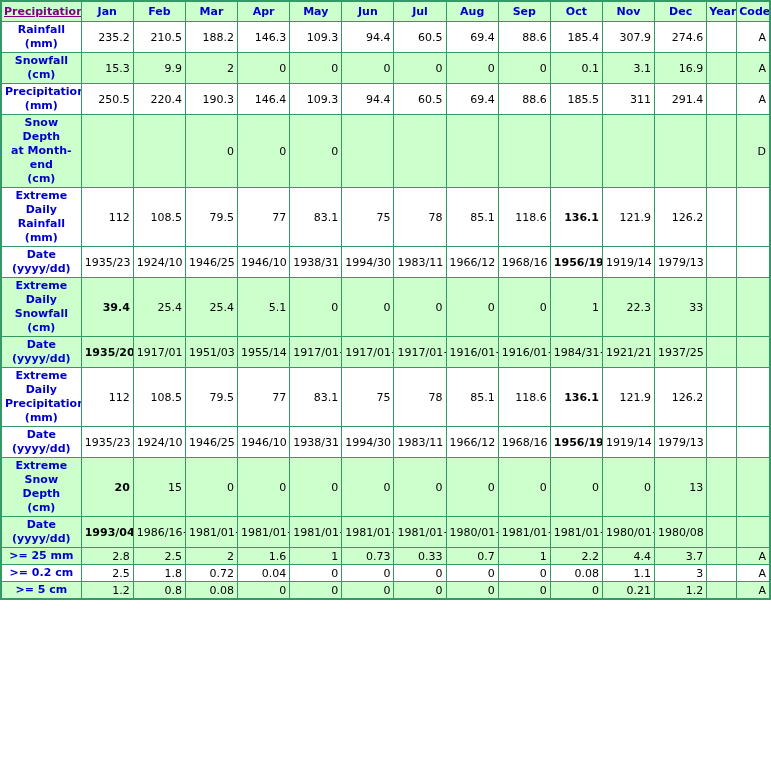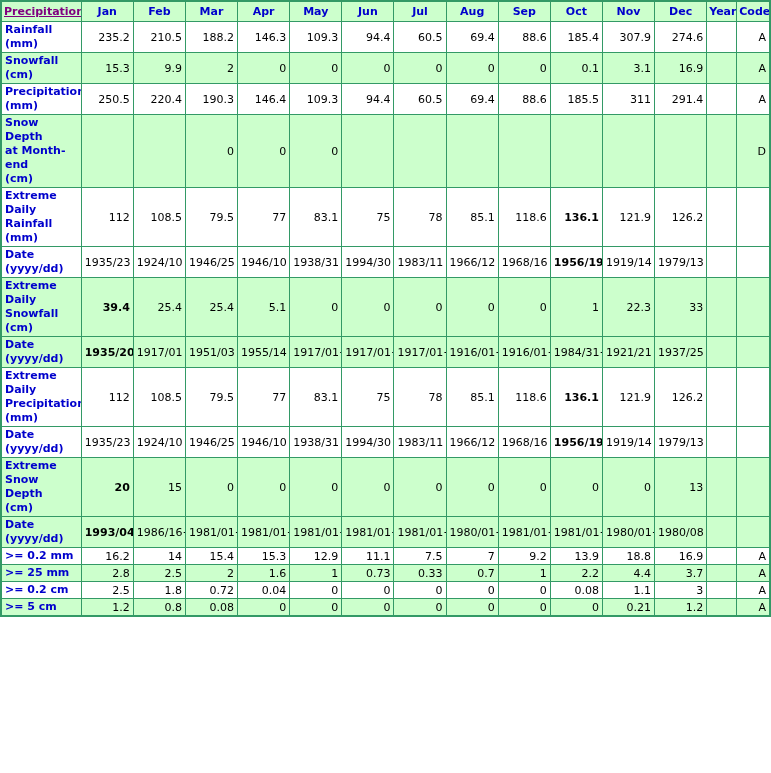--- a/index.html
+++ b/index.html
@@ -14,21 +14,21 @@
   body{font-family:"DejaVu Sans","Liberation Sans",sans-serif;font-size:11px;}
   table{border-collapse:collapse;table-layout:fixed;width:771px;border:2px solid var(--border-green);}
   td{border:1px solid var(--border-green);padding:1px 3px;overflow:hidden;}
   
   tr.head-row td{background:var(--cell-green);color:var(--label-blue);font-weight:bold;text-align:center;padding:3px 2px;}
   td.corner-cell{text-align:left;color:var(--link-purple);padding-left:3px;}
   .hdr-link{color:var(--link-purple);text-decoration:underline;cursor:pointer;}
   
   tr.bg-white td{background:var(--cell-white);}
   tr.bg-green td{background:var(--cell-green);}
-  td.row-label{color:var(--label-blue);font-weight:bold;text-align:left;vertical-align:top;line-height:14px;padding-top:1px;}
+  td.row-label{color:var(--label-blue);font-weight:bold;text-align:center;vertical-align:top;line-height:14px;padding-top:1px;}
   td.val{text-align:right;color:var(--value-black);vertical-align:middle;}
   td.bold{font-weight:bold;margin-left:16px;}
   
   tr.section-row td{background:var(--cell-green);border-top:2px solid var(--border-green);color:var(--link-purple);font-weight:bold;text-align:left;padding:1px 3px;}
   .section-link{color:var(--link-purple);text-decoration:underline;cursor:pointer;}
   tr.data-compact td{padding-top:1px;padding-bottom:1px;}
 </style>
 </head>
 <body>
 
@@ -267,37 +267,20 @@
         <td class="val">1981/01+</td>
         <td class="val">1981/01+</td>
         <td class="val">1980/01+</td>
         <td class="val">1981/01+</td>
         <td class="val">1981/01+</td>
         <td class="val">1980/01+</td>
         <td class="val">1980/08</td>
         <td class="val"></td>
         <td class="val"></td>
       </tr>
-      <tr class="bg-white data-compact">
-        <td class="row-label">&gt;= 0.2 mm</td>
-        <td class="val">16.2</td>
-        <td class="val">14</td>
-        <td class="val">15.4</td>
-        <td class="val">15.3</td>
-        <td class="val">12.9</td>
-        <td class="val">11.1</td>
-        <td class="val">7.5</td>
-        <td class="val">7</td>
-        <td class="val">9.2</td>
-        <td class="val">13.9</td>
-        <td class="val">18.8</td>
-        <td class="val">16.9</td>
-        <td class="val"></td>
-        <td class="val">A</td>
-      </tr>
       <tr class="bg-green data-compact">
         <td class="row-label">&gt;= 25 mm</td>
         <td class="val">2.8</td>
         <td class="val">2.5</td>
         <td class="val">2</td>
         <td class="val">1.6</td>
         <td class="val">1</td>
         <td class="val">0.73</td>
         <td class="val">0.33</td>
         <td class="val">0.7</td>

